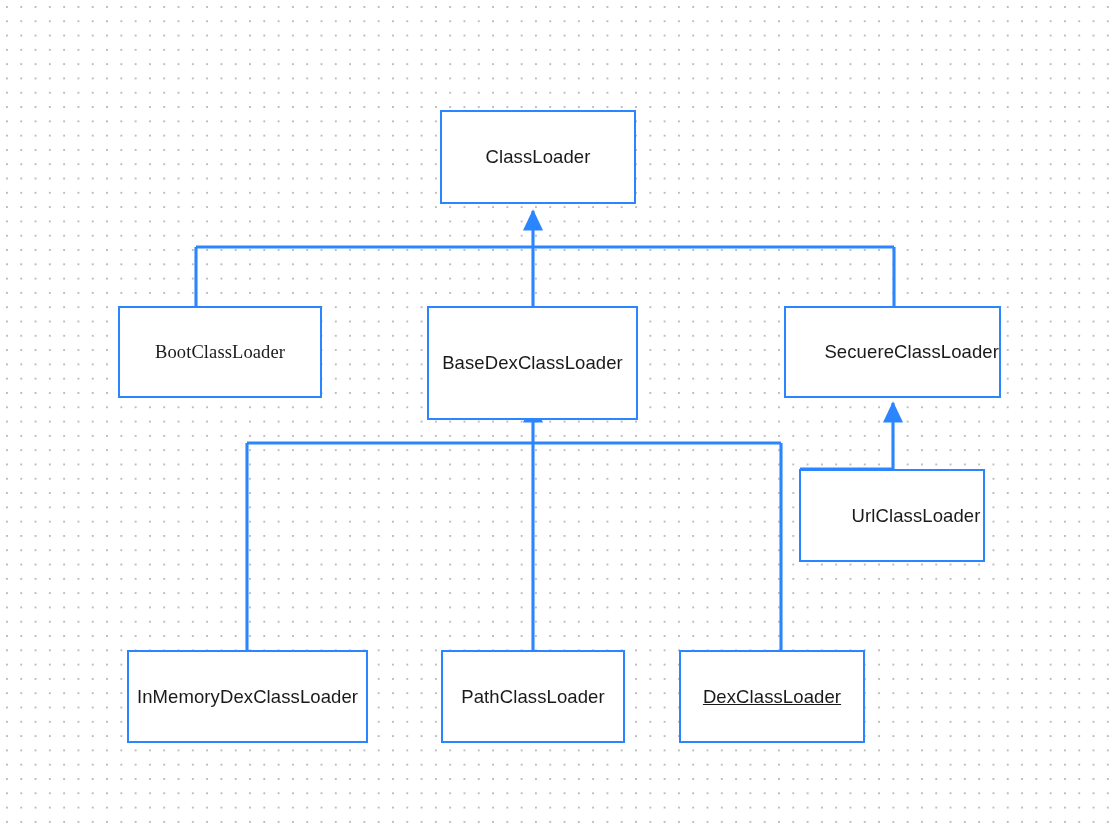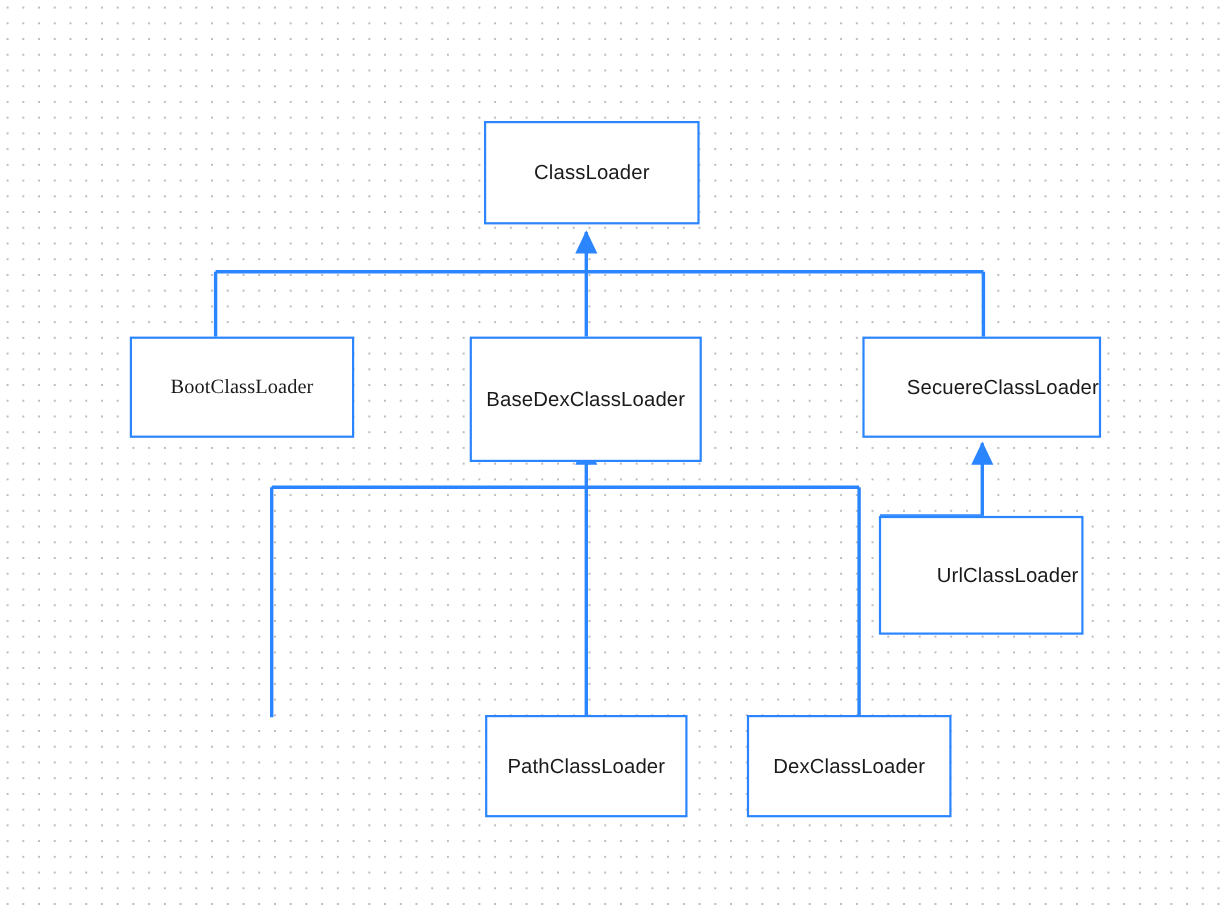--- a/index.html
+++ b/index.html
@@ -89,26 +89,29 @@
   </div>
 
   <div class="node" style="left:427px; top:306px; width:211px; height:114px;">
     <span>BaseDexClassLoader</span>
   </div>
 
   <div class="node" style="left:784px; top:306px; width:217px; height:92px;justify-content:flex-end;">
     <span>SecuereClassLoader</span>
   </div>
 
-  <div class="node" style="left:799px; top:469px; width:186px; height:108px;padding-left:48px;">
+  <div class="node" style="left:799px; top:469px; width:186px; height:93px;padding-left:48px;">
     <span>UrlClassLoader</span>
   </div>
 
+  <div class="node" style="left:127px; top:650px; width:241px; height:93px;">
+    <span>InMemoryDexClassLoader</span>
+  </div>
 
   <div class="node" style="left:441px; top:650px; width:184px; height:93px;">
     <span>PathClassLoader</span>
   </div>
 
-  <div class="node" style="left:679px; top:650px; width:186px; height:93px;">
+  <div class="node" style="left:679px; top:650px; width:186px; height:93px;text-decoration:underline;">
     <span>DexClassLoader</span>
   </div>
 
 </div>
 
 </body></html>

